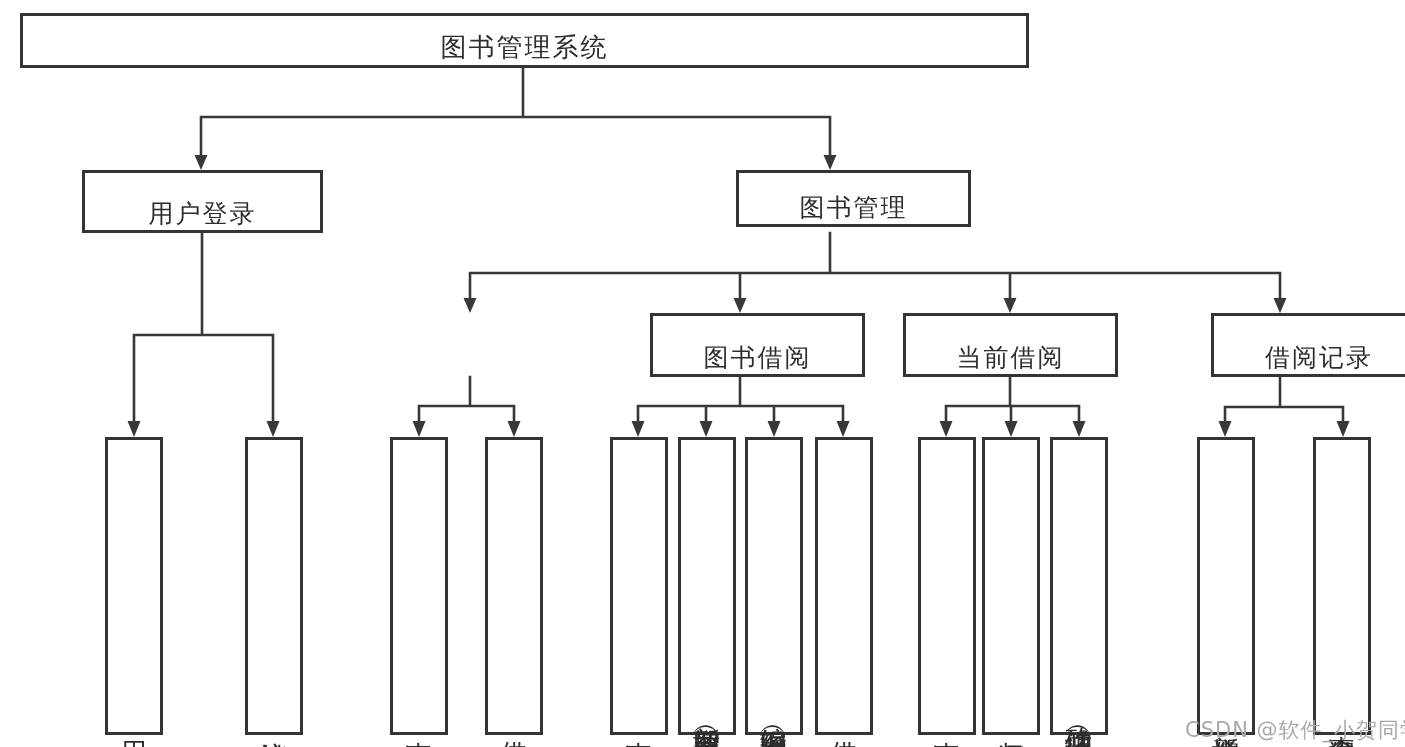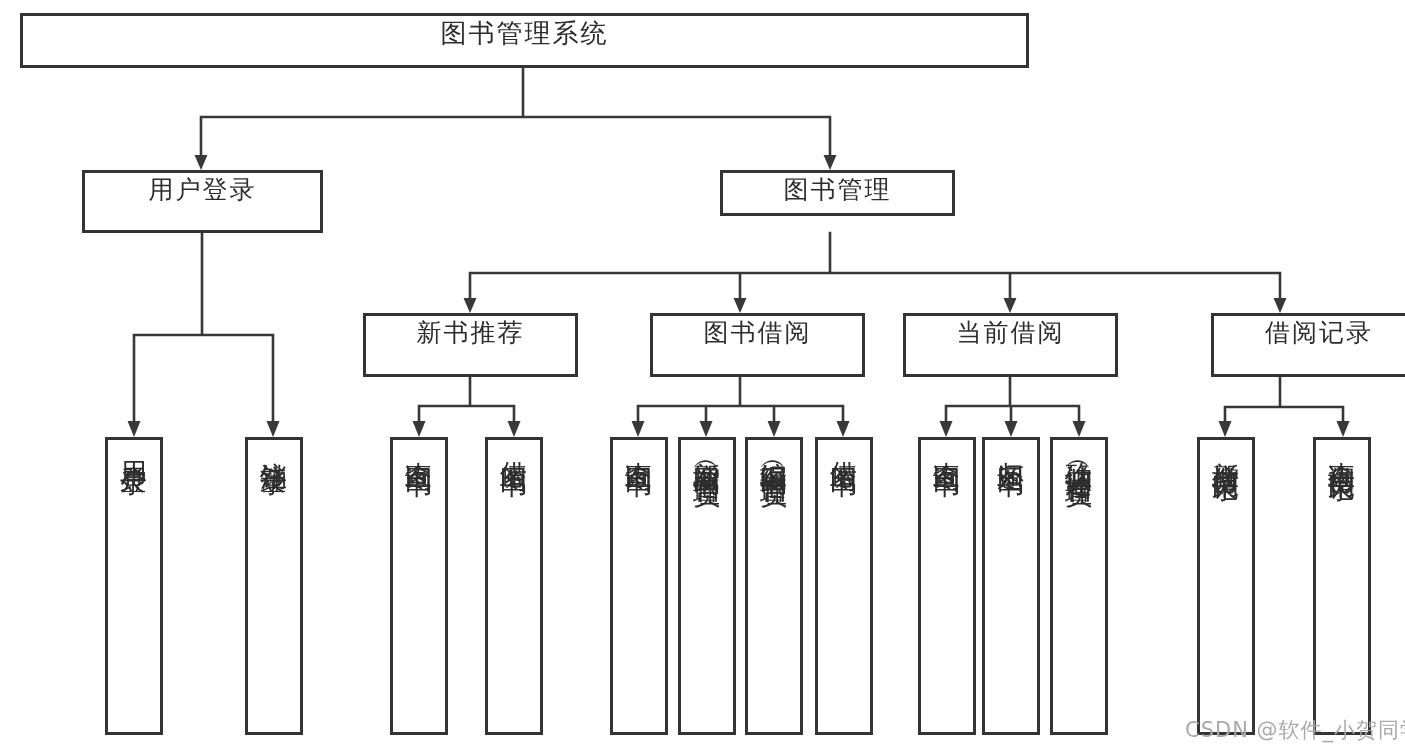--- a/index.html
+++ b/index.html
@@ -20,33 +20,33 @@
     left: 0; top: 0;
     width: 1405px;
     height: 747px;
   }
   .node {
     position: absolute;
     box-sizing: border-box;
     border: 3px solid #343434;
     background: #ffffff;
     display: flex;
-    align-items: flex-start;
+    align-items: flex-end;
     justify-content: center;
     color: #2d2d2d;
   }
   .h-label {
     font-size: 25px;
     letter-spacing: 2px;
     white-space: nowrap;
   }
   .root  { left: 20px;  top: 13px;  width: 1009px; height: 55px; }
   .root .h-label { font-size: 26px; }
   .lvl2a { left: 82px;  top: 170px; width: 241px; height: 63px; }
-  .lvl2b { left: 720px; top: 170px; width: 235px; height: 46px; }
+  .lvl2b { left: 736px; top: 170px; width: 235px; height: 57px; }
   .lvl3  { top: 313px; width: 215px; height: 64px; }
   .g1 { left: 363px; }
   .g2 { left: 650px; }
   .g3 { left: 903px; }
   .g4 { left: 1172px; width: 216px; margin-left: 39px; }
   .leaf {
     top: 437px;
     width: 58px;
     height: 298px;
     border-width: 3px;
@@ -131,23 +131,20 @@
     <span class="h-label">图书管理系统</span>
   </div>
 
   <div class="node lvl2a">
     <span class="h-label">用户登录</span>
   </div>
   <div class="node lvl2b">
     <span class="h-label">图书管理</span>
   </div>
 
-  <div class="node lvl3 g1">
-    <span class="h-label">新书推荐</span>
-  </div>
   <div class="node lvl3 g2">
     <span class="h-label">图书借阅</span>
   </div>
   <div class="node lvl3 g3">
     <span class="h-label">当前借阅</span>
   </div>
   <div class="node lvl3 g4">
     <span class="h-label">借阅记录</span>
   </div>
 

